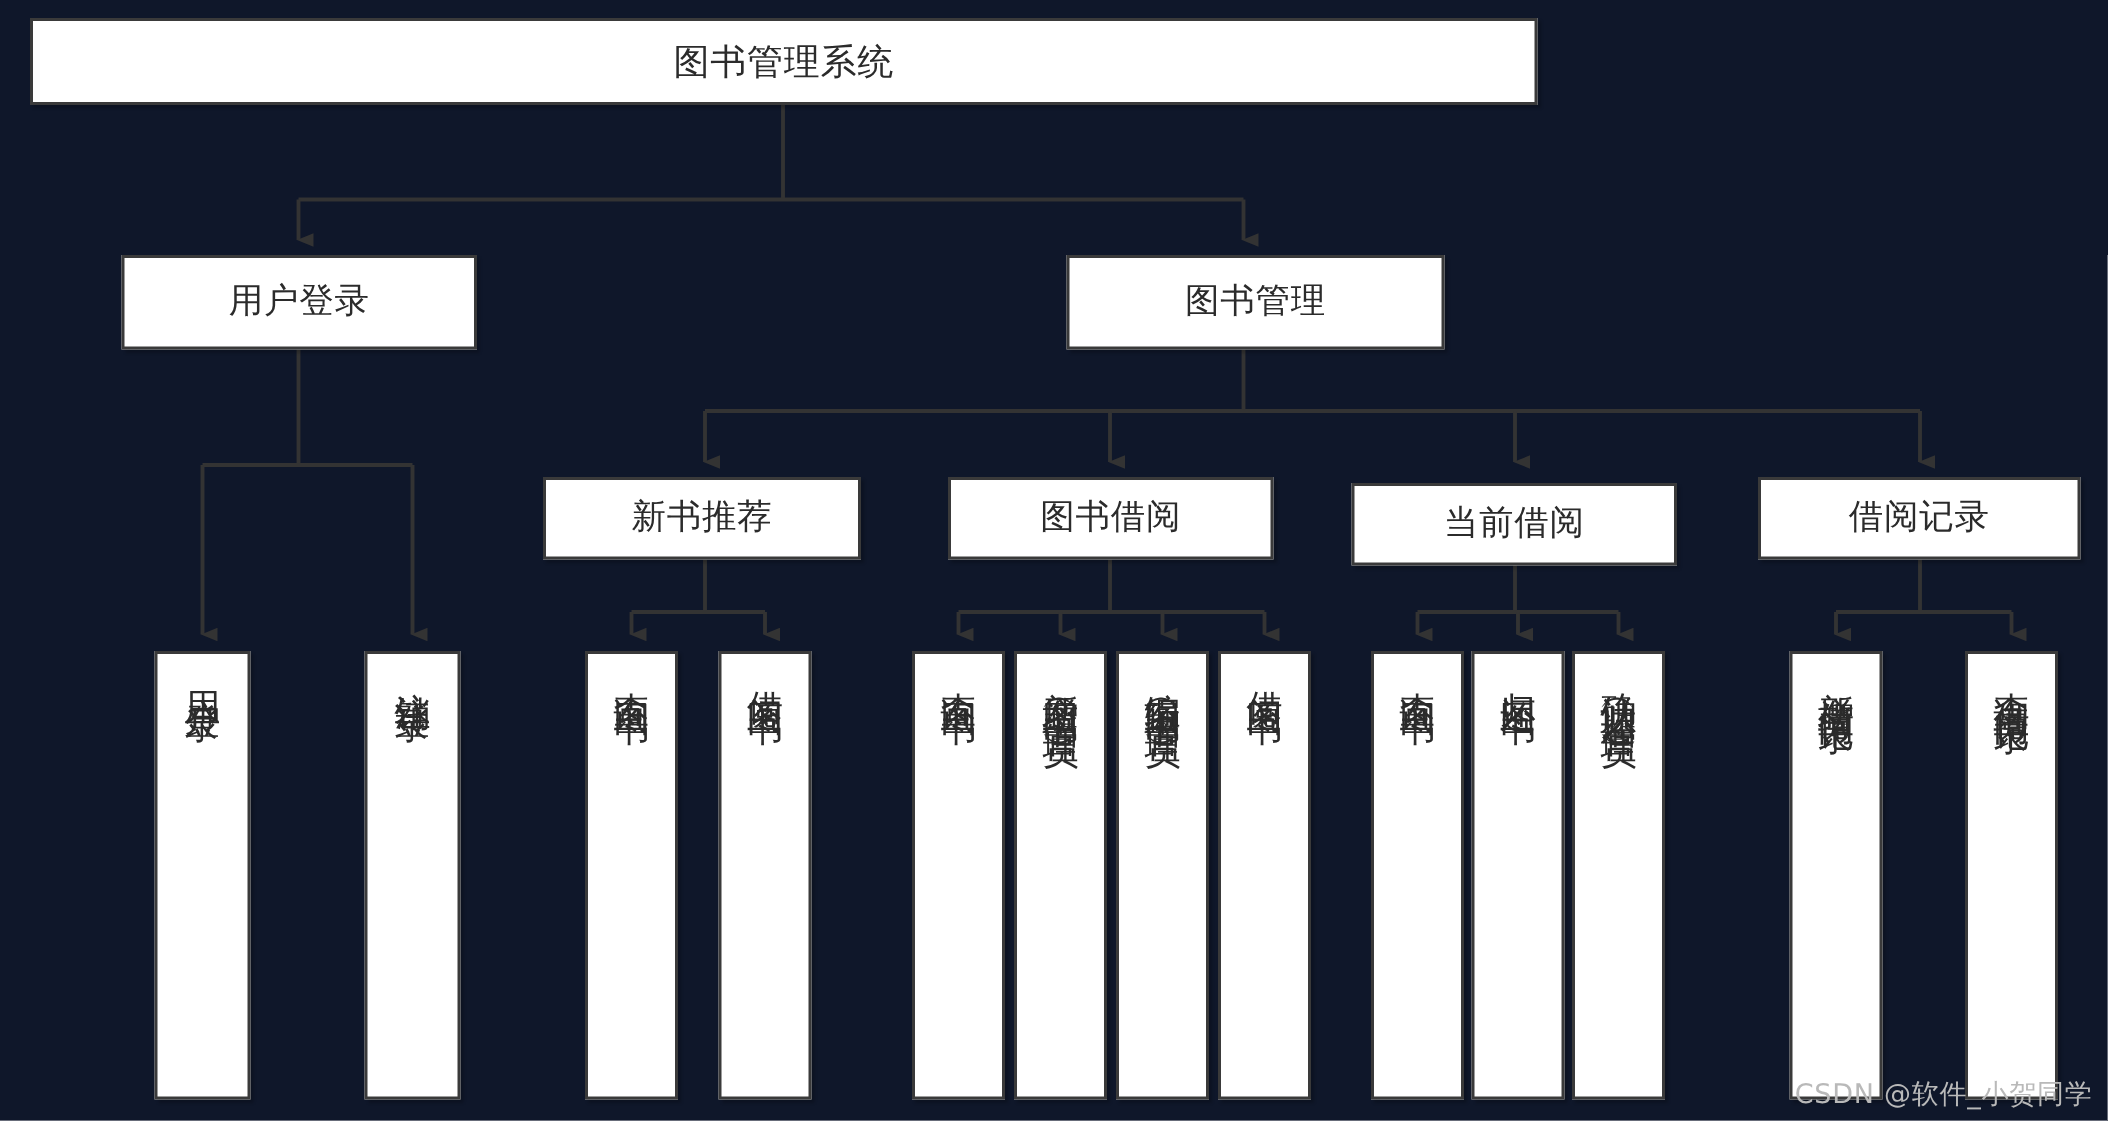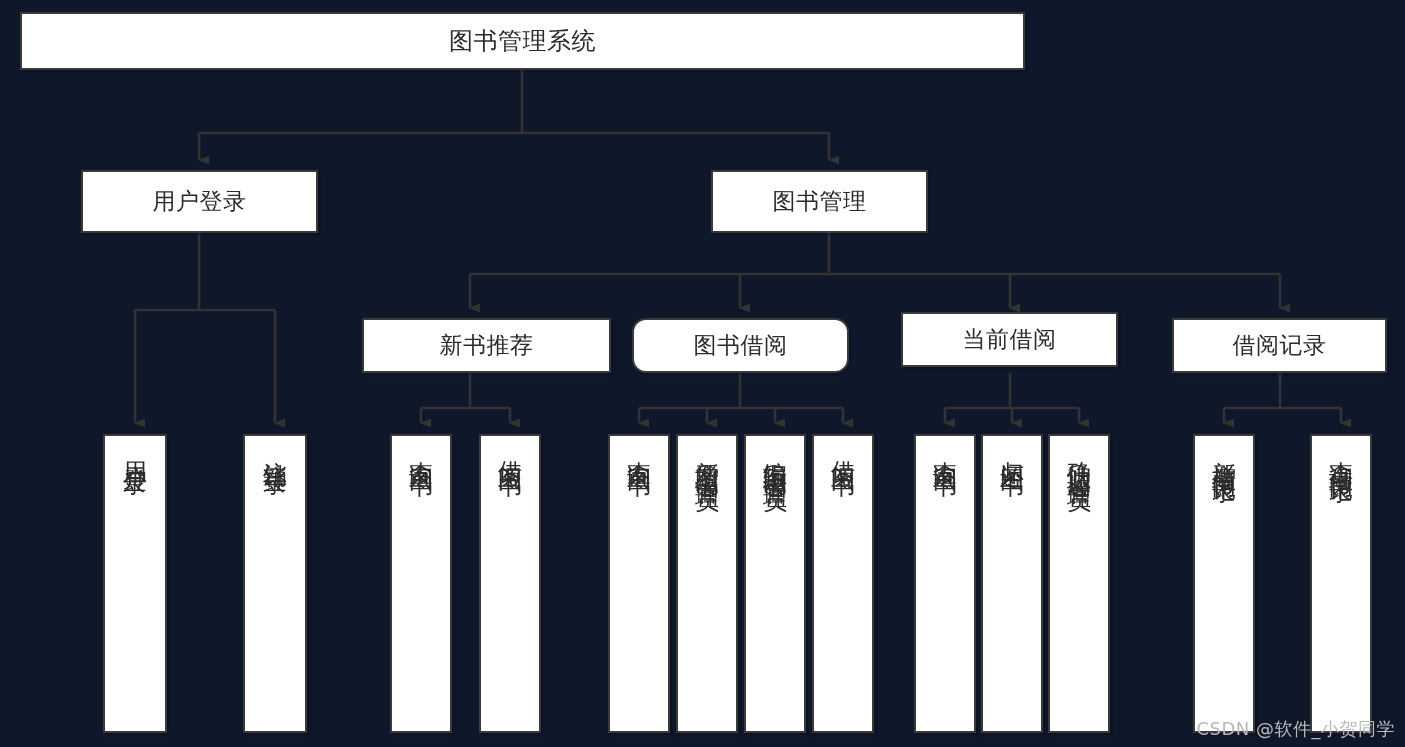--- a/index.html
+++ b/index.html
@@ -126,31 +126,31 @@
     </g>
   </svg>
 
   <div class="node-box h-node title-node" style="left:20px; top:12px; width:1005px; height:58px;">
     <span class="node-label">图书管理系统</span>
   </div>
 
   <div class="node-box h-node" style="left:81px; top:170px; width:237px; height:63px;">
     <span class="node-label">用户登录</span>
   </div>
-  <div class="node-box h-node" style="left:711px; top:170px; width:217px; height:63px;">
+  <div class="node-box h-node" style="left:711px; top:170px; width:252px; height:63px;">
     <span class="node-label">图书管理</span>
   </div>
 
-  <div class="node-box h-node" style="left:362px; top:318px; width:249px; height:55px;">
+  <div class="node-box h-node" style="left:362px; top:318px; width:212px; height:55px;">
     <span class="node-label">新书推荐</span>
   </div>
-  <div class="node-box h-node" style="left:632px; top:318px; width:217px; height:55px;border-radius:14px;">
+  <div class="node-box h-node" style="left:632px; top:318px; width:217px; height:55px;">
     <span class="node-label">图书借阅</span>
   </div>
-  <div class="node-box h-node" style="left:901px; top:312px; width:217px; height:55px;">
+  <div class="node-box h-node" style="left:901px; top:322px; width:217px; height:55px;">
     <span class="node-label">当前借阅</span>
   </div>
   <div class="node-box h-node" style="left:1172px; top:318px; width:215px; height:55px;align-items:center;">
     <span class="node-label">借阅记录</span>
   </div>
 
   <div class="node-box v-node" style="left:103px; top:434px; width:64px; height:299px;">
     <span class="node-label">用户登录</span>
   </div>
   <div class="node-box v-node" style="left:243px; top:434px; width:64px; height:299px;">

